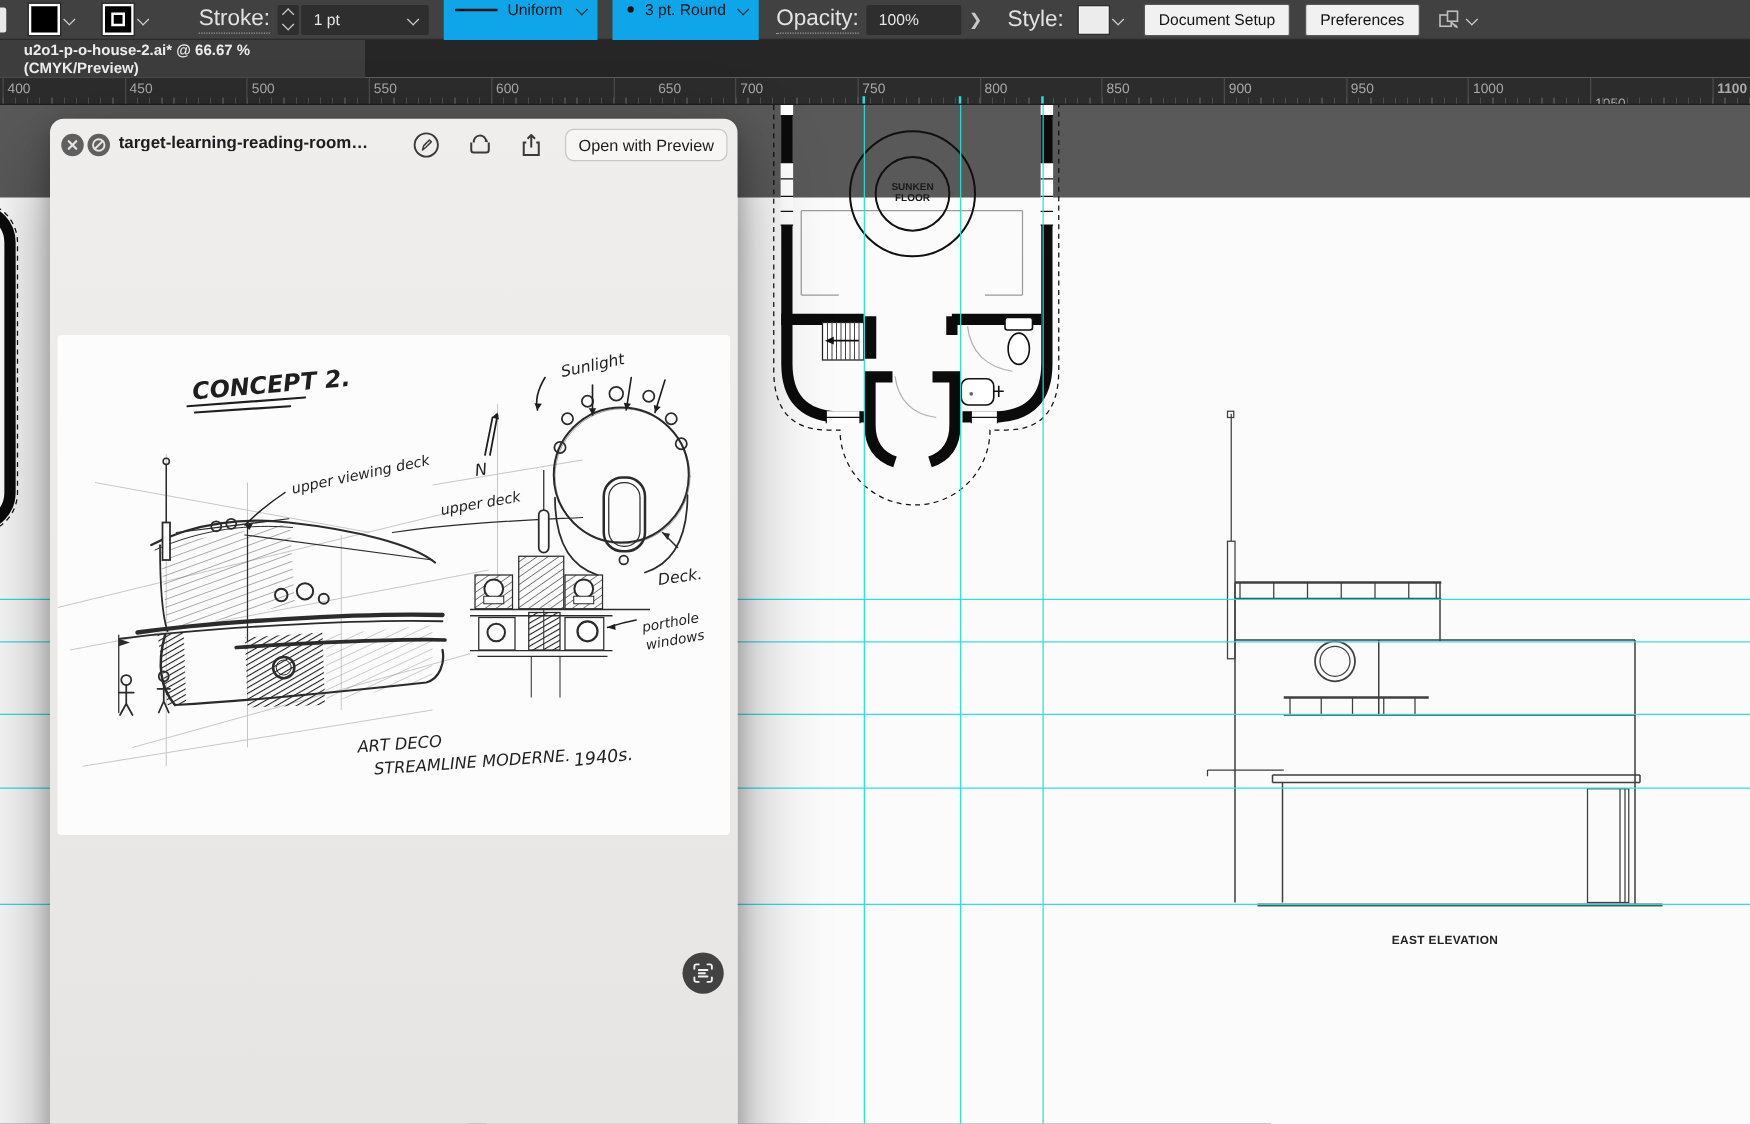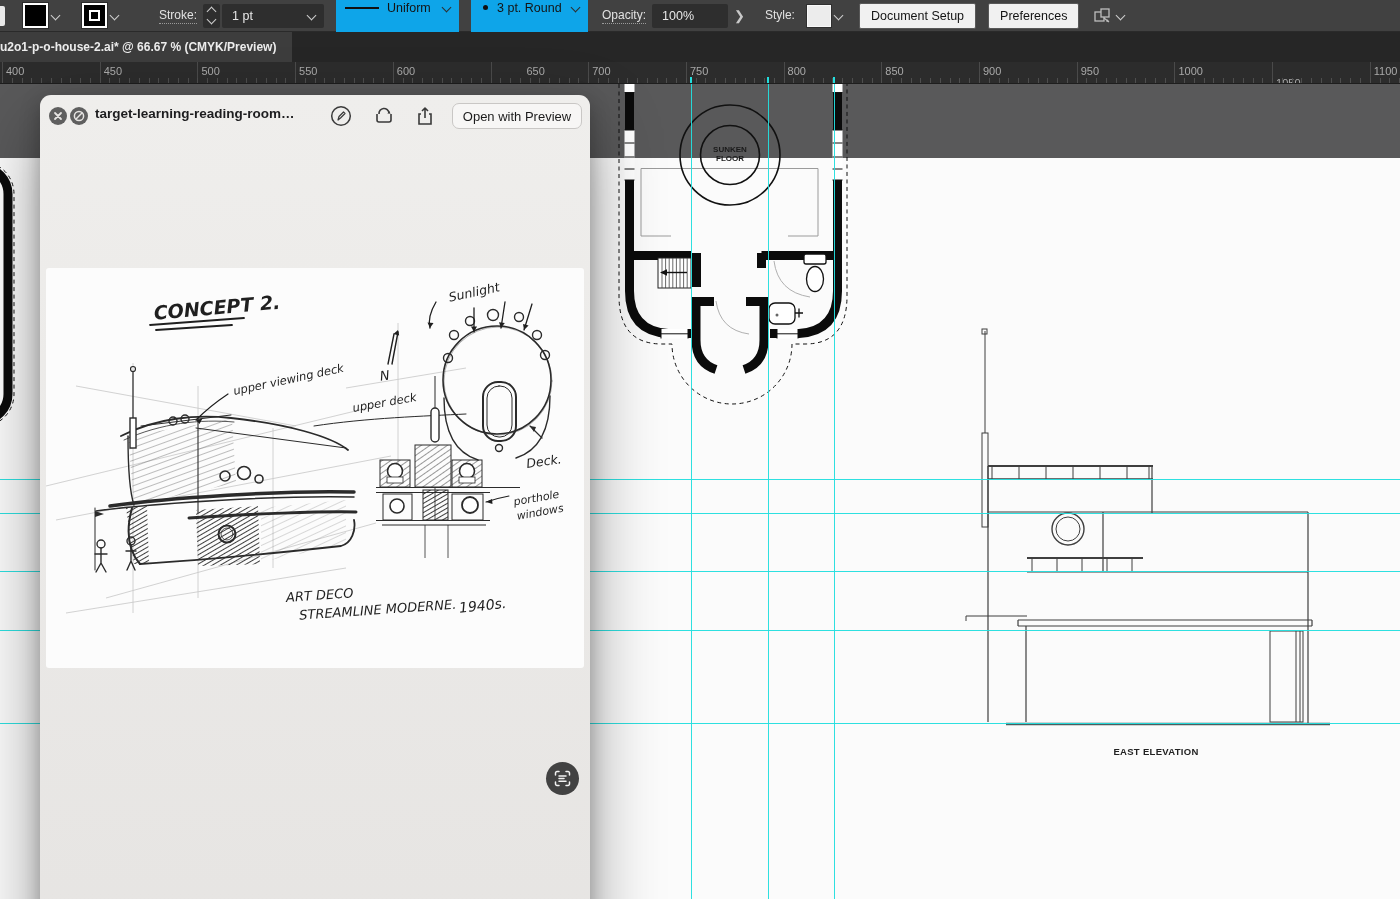--- a/index.html
+++ b/index.html
@@ -11,42 +11,42 @@
   .tb-edge{width:5px;height:20px;background:#e9e9e9;margin-left:0;border-radius:0 2px 2px 0;}
   .swatch-wrap{display:flex;align-items:center;margin-left:18px;}
   .fill-swatch{width:21px;height:21px;background:#000;border:2px solid #fff;outline:1px solid #2a2a2a;}
   .stroke-swatch{width:21px;height:21px;background:#000;border:2px solid #fff;outline:1px solid #2a2a2a;
                  display:flex;align-items:center;justify-content:center;}
   .stroke-swatch i{display:block;width:7px;height:7px;border:2px solid #fff;background:#000;}
   .chev{width:16px;height:16px;position:relative;display:inline-block;}
   .chev::before{content:"";position:absolute;left:4px;top:4px;width:6px;height:6px;
                 border-right:1.6px solid #cfcfcf;border-bottom:1.6px solid #cfcfcf;transform:rotate(45deg);}
   .chev.dark::before{border-color:#2e2e2e;}
-  .tb-label{color:#e2e2e2;font-size:12px;margin:0 6px 0 14px;border-bottom:1px dotted #9a9a9a;padding-bottom:1px;}
+  .tb-label{color:#e2e2e2;font-size:18px;margin:0 6px 0 14px;border-bottom:1px dotted #9a9a9a;padding-bottom:1px;}
   .stepper{width:17px;height:24px;background:#2e2e2e;border-radius:2px;display:flex;flex-direction:column;
            align-items:center;justify-content:center;gap:1px;margin-right:2px;}
   .stepper b{width:6px;height:6px;border-right:1.5px solid #cfcfcf;border-bottom:1.5px solid #cfcfcf;display:block;}
   .stepper b.up{transform:rotate(-135deg);margin-top:2px;}
   .stepper b.down{transform:rotate(45deg);margin-bottom:2px;}
   .dark-field{background:#2e2e2e;border-radius:2px;height:24px;display:flex;align-items:center;
               color:#e8e8e8;font-size:12.5px;padding:0 4px 0 10px;}
   .dark-field .chev{margin-left:8px;}
   .light-field{background:#0ea5e9;border-radius:2px;height:24px;display:flex;align-items:center;
                color:#141414;font-size:12.5px;padding:0 4px 16px 9px;margin-left:12px;}
   .line-glyph{width:34px;height:2px;background:#111;margin-right:8px;}
   .dot-glyph{width:5px;height:5px;border-radius:50%;background:#111;margin-right:9px;margin-left:3px;}
   .gt-chev{color:#c8c8c8;font-size:13px;padding:0 6px;}
   .style-swatch{width:22px;height:20px;background:#ececec;border:1px solid #f8f8f8;outline:1px solid #2f2f2f;margin-left:6px;}
   .tb-btn{background:#f1f1f1;border-radius:2px;height:24px;display:flex;align-items:center;
           color:#141414;font-size:12.5px;padding:0 11px;margin-left:12px;border:1px solid #585858;}
   .ws-icon{margin-left:14px;display:flex;align-items:center;}
   
   #tabbar{position:absolute;left:0;top:32px;width:1400px;height:30px;background:#262626;}
   #doc-tab{position:absolute;left:0;top:0;height:30px;width:292px;background:#3d3d3d;
-           display:flex;align-items:center;padding-left:0;box-sizing:border-box;
+           display:flex;align-items:center;padding-left:19px;box-sizing:border-box;
            color:#ececec;font-size:12px;font-weight:bold;}
   
   #ruler{position:absolute;left:0;top:62px;width:1400px;height:22px;background:#2c2c2c;
          border-bottom:1px solid #1e1e1e;box-sizing:border-box;overflow:hidden;}
   #ruler::after{content:"";position:absolute;left:2px;right:0;bottom:0;height:5px;
       background:repeating-linear-gradient(90deg,#4e4e4e 0 1px,transparent 1px 9.77px);}
   .tick-major{position:absolute;top:0;bottom:0;width:1px;background:#4a4a4a;}
   .tick-label{position:absolute;top:3px;color:#a9a9a9;font-size:11px;}
   .ruler-guide-mark{position:absolute;bottom:0;width:2px;height:6px;z-index:3;}
   
@@ -158,21 +158,21 @@
         <span class="tick-label" style="left: 885.3px;">850</span>
         <div class="tick-major" style="left: 979px;"></div>
         <span class="tick-label" style="left: 983px;">900</span>
         <div class="tick-major" style="left: 1076.7px;"></div>
         <span class="tick-label" style="left: 1080.7px;">950</span>
         <div class="tick-major" style="left: 1174.4px;"></div>
         <span class="tick-label" style="left: 1178.4px;">1000</span>
         <div class="tick-major" style="left: 1272.1px;"></div>
         <span class="tick-label" style="left: 1276.1px; margin-top: 12px;">1050</span>
         <div class="tick-major" style="left: 1369.8px;"></div>
-        <span class="tick-label" style="left: 1373.8px;">1100</span>
+        <span class="tick-label" style="left: 1373.8px; font-weight: bold;">1100</span>
       </div>
       <div class="ruler-guide-mark" style="left: 690px; background: rgb(35, 222, 222);"></div>
       <div class="ruler-guide-mark" style="left: 767px; background: rgb(35, 222, 222);"></div>
       <div class="ruler-guide-mark" style="left: 833px; background: rgb(35, 222, 222);"></div>
     </div>
 
   <div id="canvas">
 
     <svg id="artwork" width="1400" height="815" viewBox="0 84 1400 815">
       <defs>

